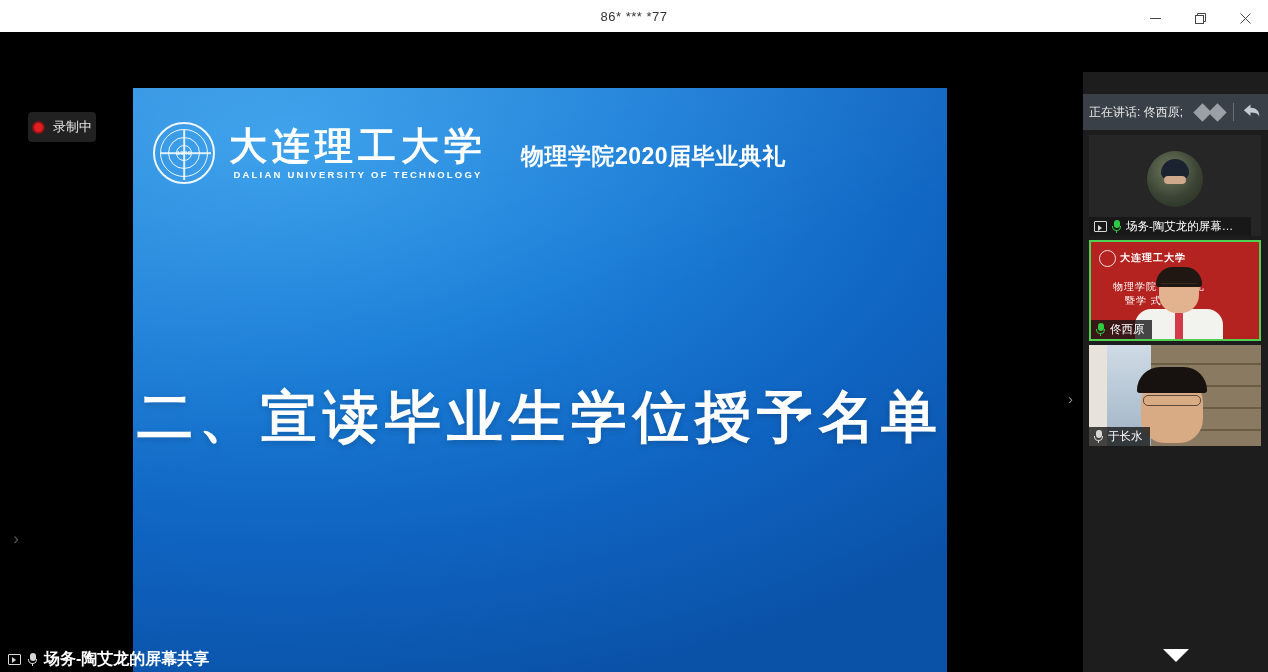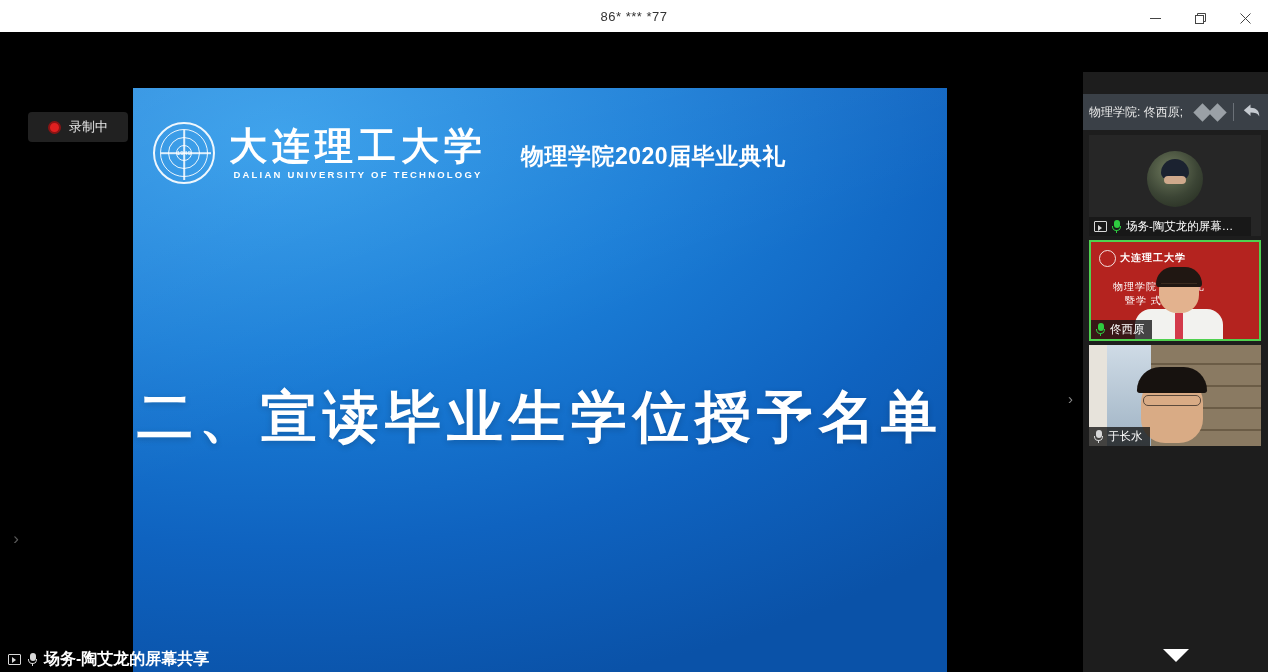--- a/index.html
+++ b/index.html
@@ -26,21 +26,21 @@
   
   .stage{
     position:absolute; left:0; top:36px; width:1268px; height:636px;
     background:#000;
   }
 
   
   .rec-badge{
     position:absolute; left:28px; top:76px;
     background:#212121; border-radius:4px;
-    height:30px; padding:0 20px;
+    height:30px; padding:0 4px;
     display:flex; align-items:center; gap:8px;
   }
   .rec-dot{
     width:13px; height:13px; border-radius:50%;
     background:#e02020; border:2px solid #8b1414;
   }
   .rec-label{ color:#e8e8e8; font-size:13px; }
 
   
   .left-chevron{
@@ -346,21 +346,21 @@
         <span class="stem"></span>
     </span>
     <span class="sb-text">场务-陶艾龙的屏幕共享</span>
   </div>
 
   <div class="panel">
 
     <div class="panel-chevron">›</div>
 
     <div class="panel-header">
-      <span class="speaking-text">物理学院: 佟西原;</span>
+      <span class="speaking-text">正在讲话: 佟西原;</span>
       <span class="layout-ico">
           <span></span>
           <span></span>
         </span>
       <span class="hdr-sep"></span>
       <span class="back-arrow">
         <svg width="17" height="15" viewBox="0 0 17 15">
           <path d="M7.5 1.5 L0.8 7.2 L7.5 13 L7.5 9.6 C12 9.6 15 10.6 16.3 13.4 C16.3 7.6 13.2 4.8 7.5 4.8 Z" fill="#c5cad0"></path>
         </svg>
       </span>

